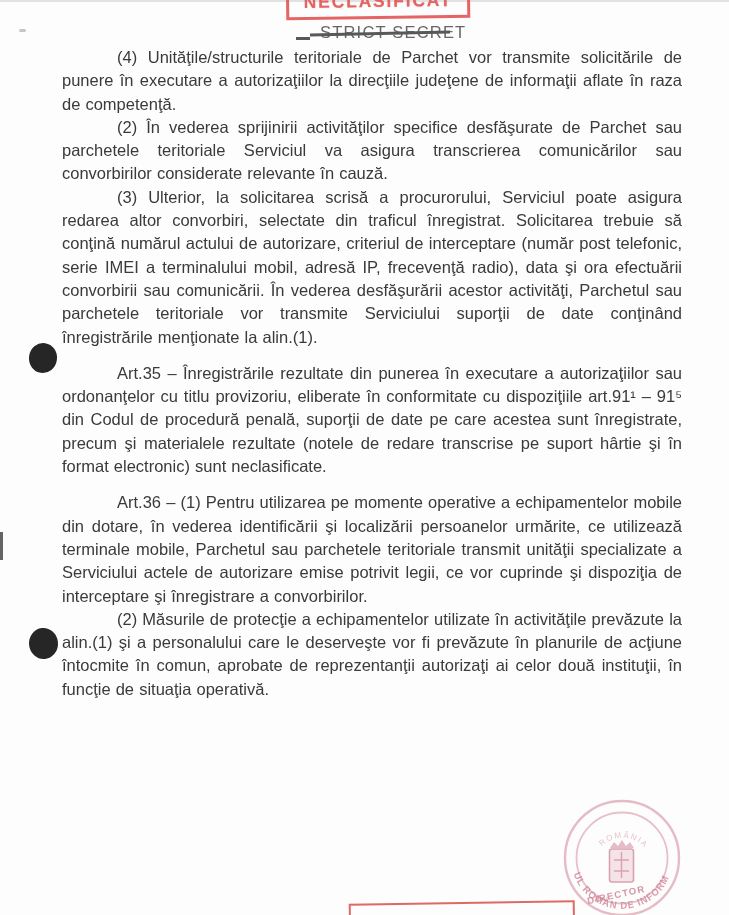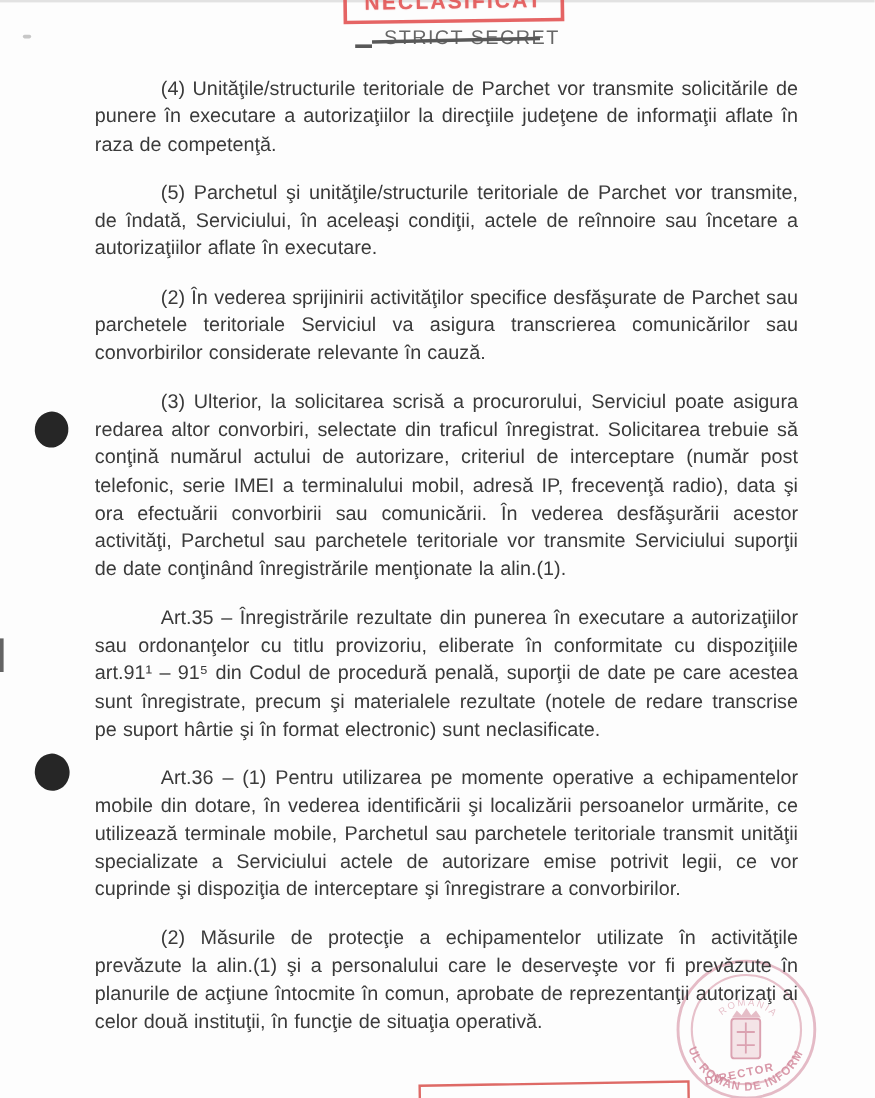--- a/index.html
+++ b/index.html
@@ -51,21 +51,21 @@
   .underscore-mark{
     position:absolute;left:-24px;top:14px;width:14px;height:2.5px;background:#585858;
   }
 
   
   .doc{
     position:absolute;left:62px;top:46px;width:620px;z-index:3;
     font-size:16.5px;line-height:23.3px;text-align:justify;
     word-spacing:.5px;color:var(--text-ink,#3a3a3a);
   }
-  .doc p{margin:17px;text-indent:55px;}
+  .doc p{margin:0;text-indent:55px;}
   .doc p.gap-before{margin-top:13px;}
 
   
   .hole{position:absolute;background:#262626;border-radius:50%;z-index:5;}
   .hole-1{left:29px;top:343px;width:28px;height:30px;transform:rotate(8deg);}
   .hole-2{left:29px;top:628px;width:29px;height:31px;transform:rotate(-6deg);}
 
   
   .stamp-bottom-fragment{
     position:absolute;left:349px;top:902px;width:226px;height:42px;
@@ -119,21 +119,20 @@
       <path d="M58,60 L62,54 L66,58 L70,52 L74,58 L78,54 L82,60 Z" fill="#c96f86" opacity="0.7"></path>
       <rect x="57.5" y="61" width="24" height="33" rx="2.5" fill="rgba(201,111,134,0.28)" stroke="#c96f86" stroke-width="1.6"></rect>
       <path d="M69.5,64 v26 M62,72 h15 M62,83 h15" stroke="#c96f86" stroke-width="1.5" fill="none"></path>
     </g>
 
     <text x="65" y="110" font-size="9.5" font-weight="bold" letter-spacing="1.2" text-anchor="middle" transform="rotate(-12 65 110)" opacity="0.85">DIRECTOR</text>
   </svg>
 
   <div class="doc">
     <p>(4) Unităţile/structurile teritoriale de Parchet vor transmite solicitările de punere în executare a autorizaţiilor la direcţiile judeţene de informaţii aflate în raza de competenţă.</p>
-    <p>(5) Parchetul şi unităţile/structurile teritoriale de Parchet vor transmite, de îndată, Serviciului, în aceleaşi condiţii, actele de reînnoire sau încetare a autorizaţiilor aflate în executare.</p>
     <p>(2) În vederea sprijinirii activităţilor specifice desfăşurate de Parchet sau parchetele teritoriale Serviciul va asigura transcrierea comunicărilor sau convorbirilor considerate relevante în cauză.</p>
     <p>(3) Ulterior, la solicitarea scrisă a procurorului, Serviciul poate asigura redarea altor convorbiri, selectate din traficul înregistrat. Solicitarea trebuie să conţină numărul actului de autorizare, criteriul de interceptare (număr post telefonic, serie IMEI a terminalului mobil, adresă IP, frecevenţă radio), data şi ora efectuării convorbirii sau comunicării. În vederea desfăşurării acestor activităţi, Parchetul sau parchetele teritoriale vor transmite Serviciului suporţii de date conţinând înregistrările menţionate la alin.(1).</p>
     <p class="gap-before">Art.35 – Înregistrările rezultate din punerea în executare a autorizaţiilor sau ordonanţelor cu titlu provizoriu, eliberate în conformitate cu dispoziţiile art.91¹ – 91⁵ din Codul de procedură penală, suporţii de date pe care acestea sunt înregistrate, precum şi materialele rezultate (notele de redare transcrise pe suport hârtie şi în format electronic) sunt neclasificate.</p>
     <p class="gap-before">Art.36 – (1) Pentru utilizarea pe momente operative a echipamentelor mobile din dotare, în vederea identificării şi localizării persoanelor urmărite, ce utilizează terminale mobile, Parchetul sau parchetele teritoriale transmit unităţii specializate a Serviciului actele de autorizare emise potrivit legii, ce vor cuprinde şi dispoziţia de interceptare şi înregistrare a convorbirilor.</p>
     <p>(2) Măsurile de protecţie a echipamentelor utilizate în activităţile prevăzute la alin.(1) şi a personalului care le deserveşte vor fi prevăzute în planurile de acţiune întocmite în comun, aprobate de reprezentanţii autorizaţi ai celor două instituţii, în funcţie de situaţia operativă.</p>
   </div>
 
   <div class="stamp-bottom-fragment"></div>
 
 </div>

